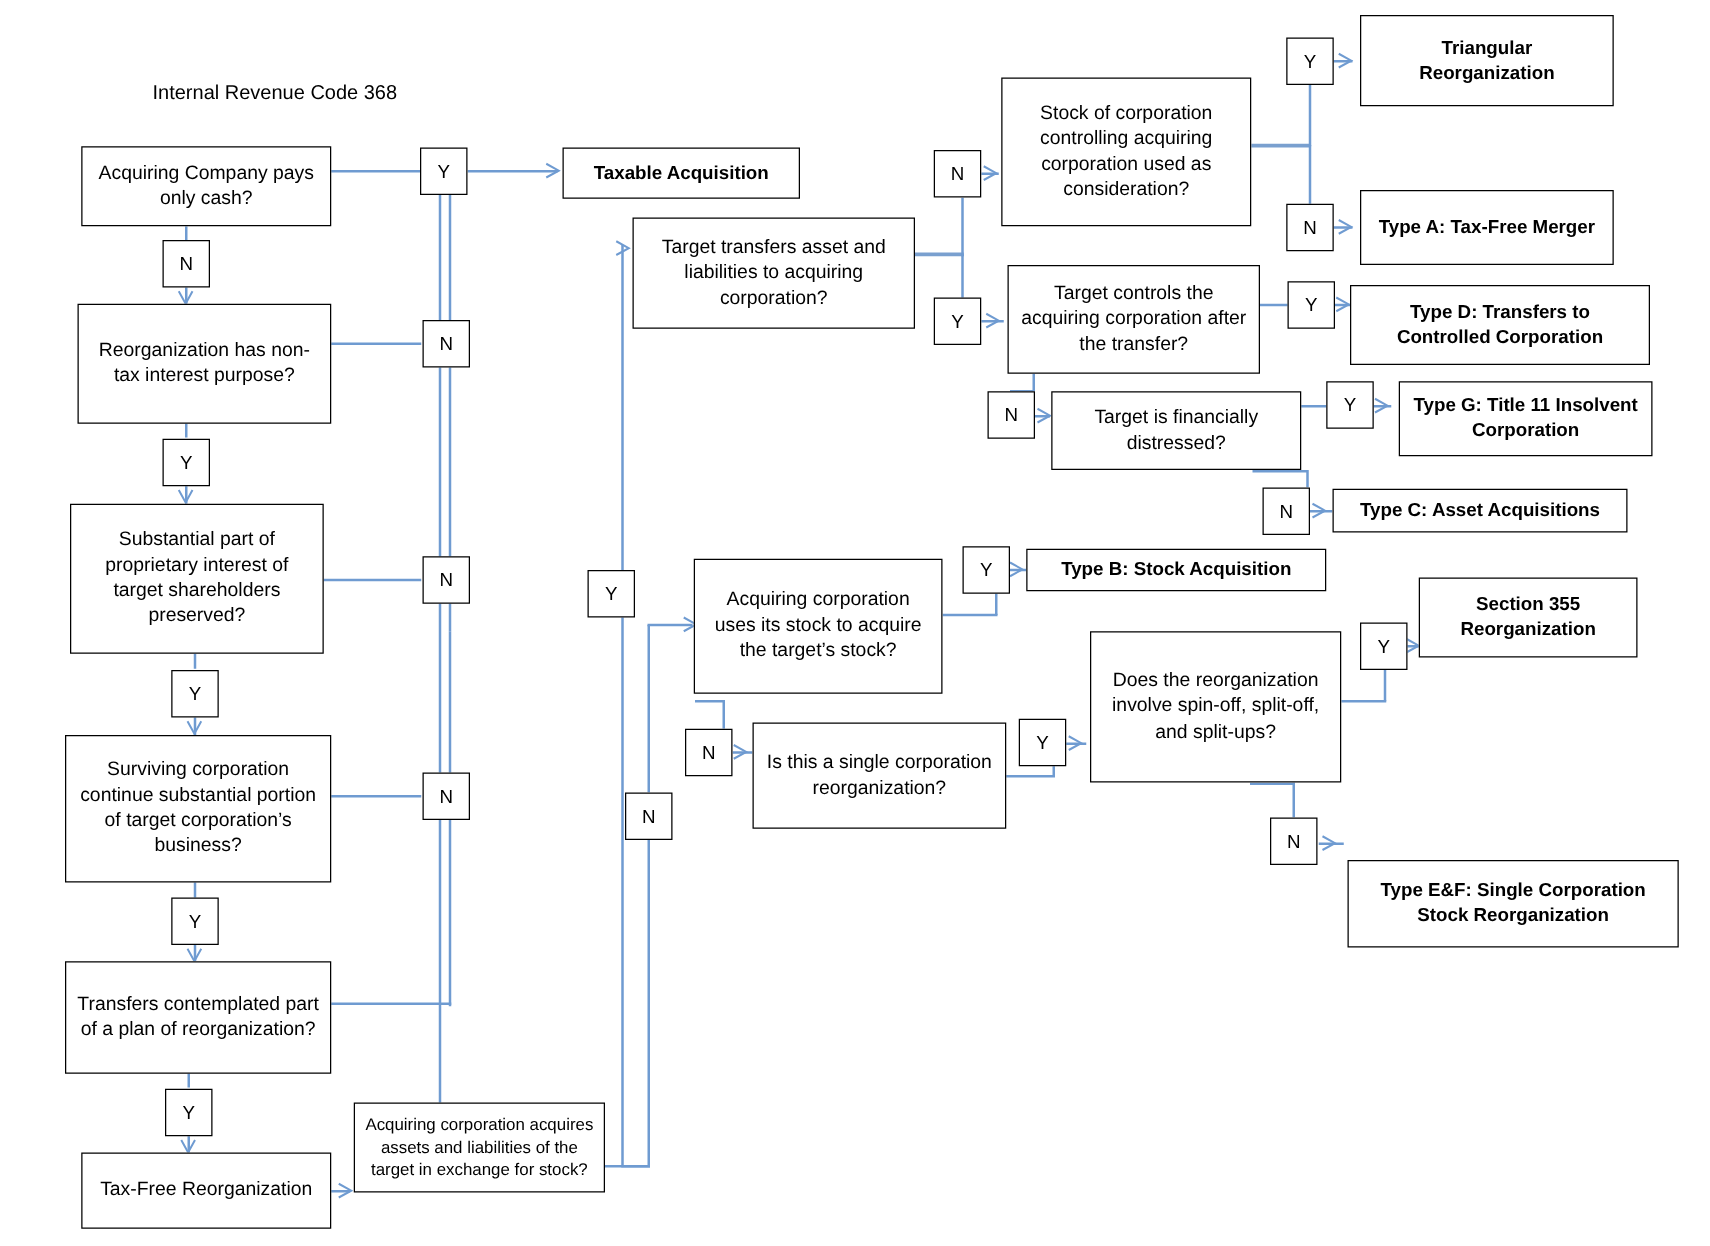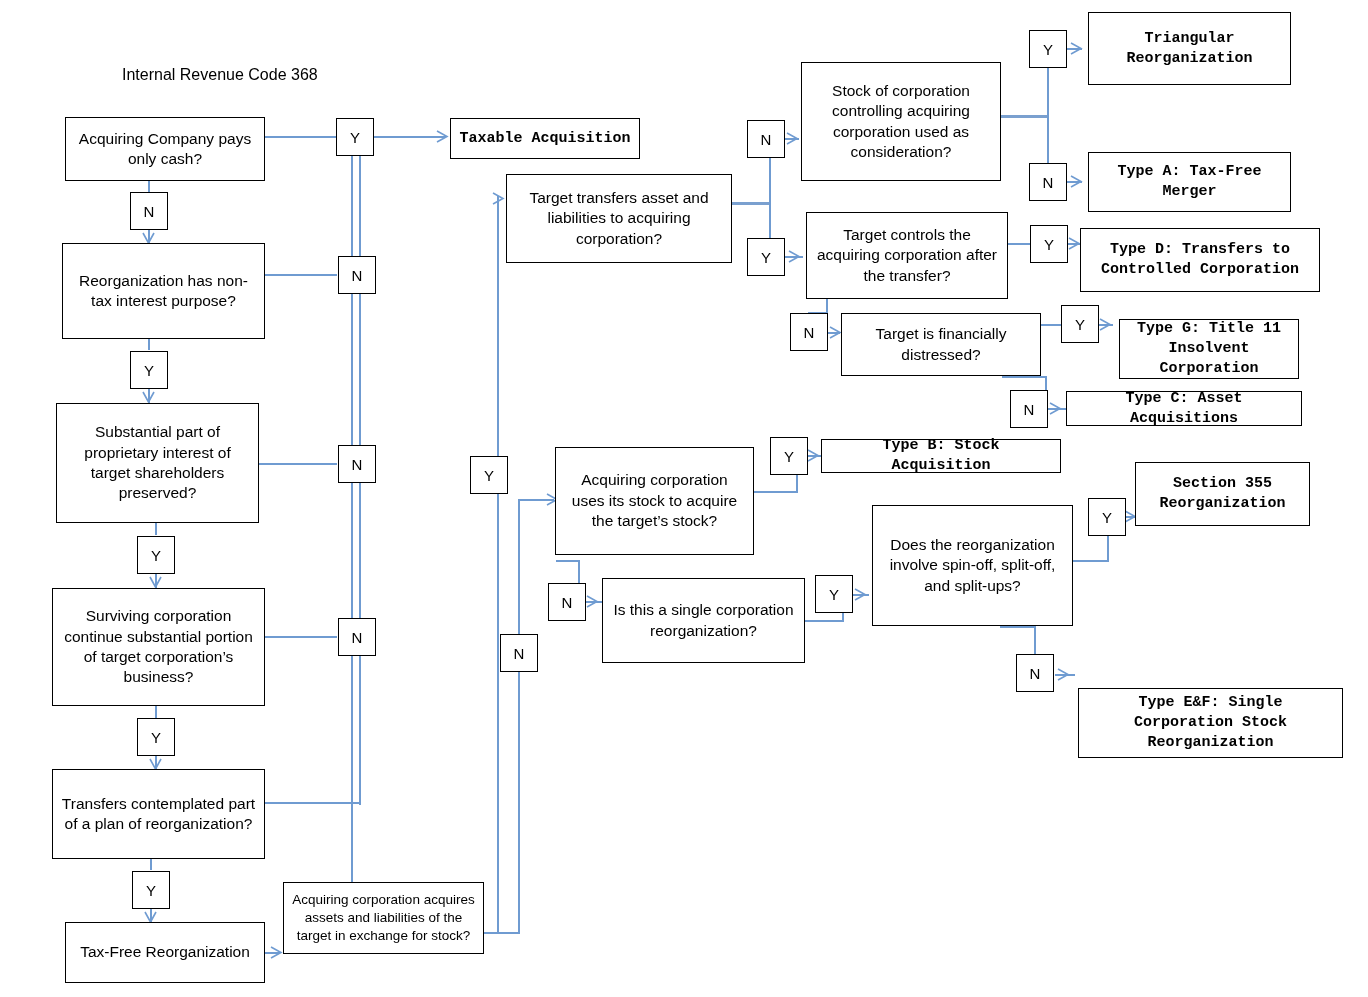--- a/index.html
+++ b/index.html
@@ -14,21 +14,21 @@
     background:#ffffff;
     display:flex;
     align-items:center;
     justify-content:center;
     text-align:center;
     line-height:1.32;
     z-index:5;
   }
   .q{font-size:15.5px;font-weight:400;}
   .q.small{font-size:13.5px;}
-  .res{font-size:15px;font-weight:bold;font-family:Liberation Mono, monospace;}
+  .res{font-size:15px;font-weight:bold;}
   .title{
     position:absolute;
     font-size:16px;
     color:#000;
     white-space:nowrap;
     z-index:6;
   }
   
   .yn{
     position:absolute;
@@ -327,21 +327,21 @@
   </div>
 
   <div class="node res" style="left:1088px;top:152px;width:203px;height:60px;">
     <span class="inner-pad">Type A: Tax-Free Merger</span>
   </div>
 
   <div class="node res" style="left:1080px;top:228px;width:240px;height:64px;">
     <span class="inner-pad">Type D: Transfers to Controlled Corporation</span>
   </div>
 
-  <div class="node res" style="left:1119px;top:319px;width:180px;height:60px;">
+  <div class="node res" style="left:1119px;top:305px;width:203px;height:60px;">
     <span class="inner-pad">Type G: Title 11 Insolvent Corporation</span>
   </div>
 
   <div class="node res" style="left:1066px;top:391px;width:236px;height:35px;">
     <span class="inner-pad">Type C: Asset Acquisitions</span>
   </div>
 
   <div class="node res" style="left:821px;top:439px;width:240px;height:34px;">
     <span class="inner-pad">Type B: Stock Acquisition</span>
   </div>

